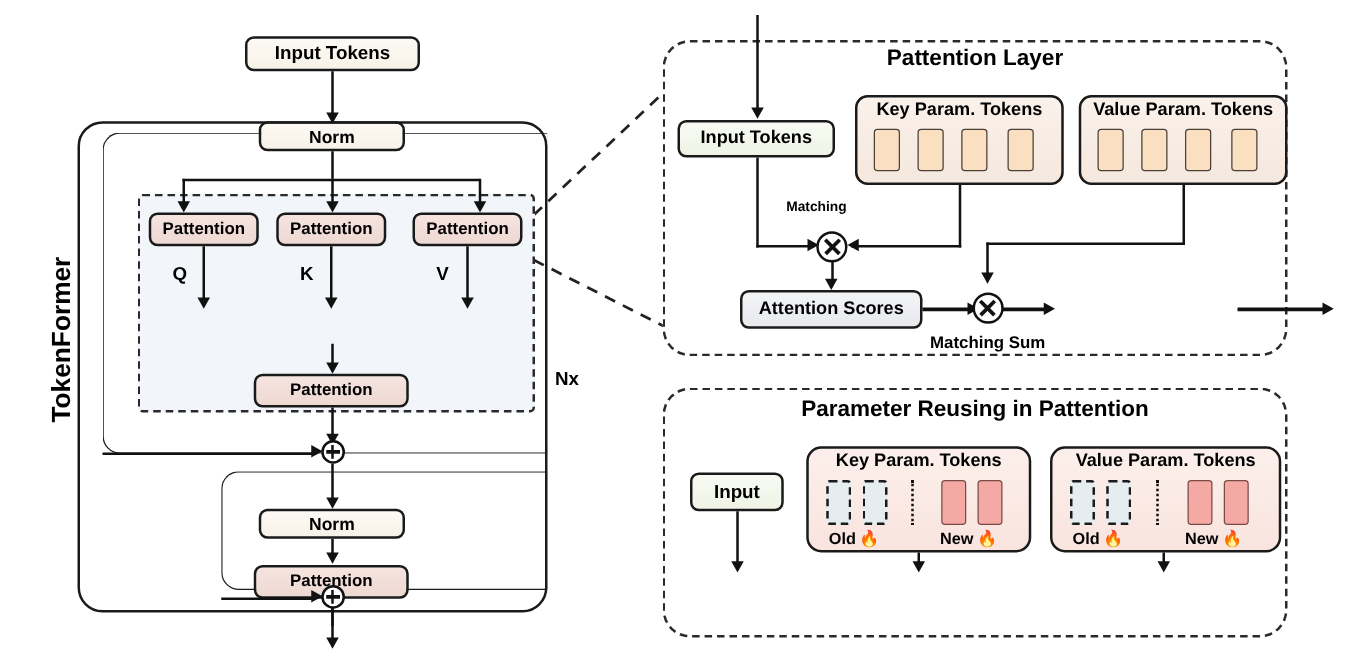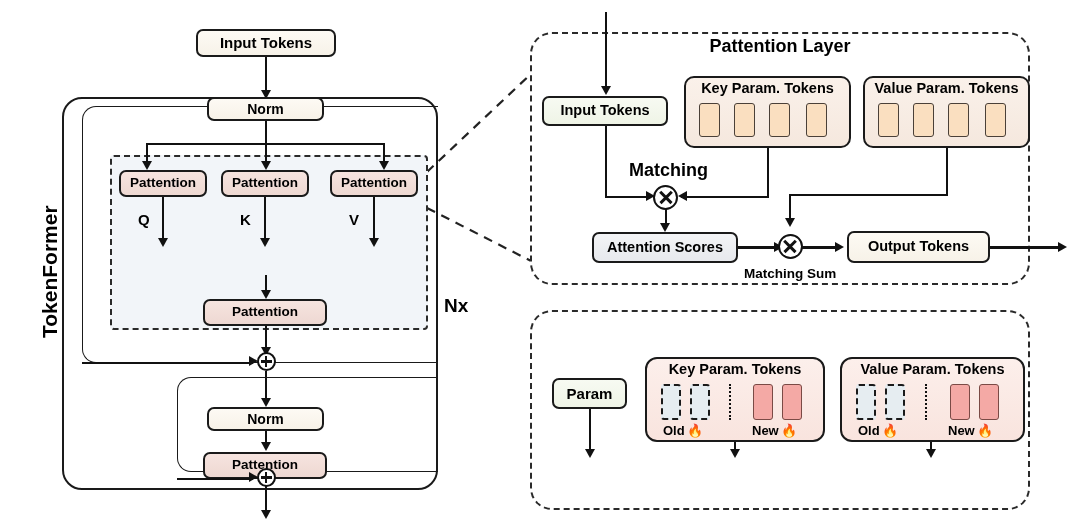--- a/index.html
+++ b/index.html
@@ -151,21 +151,21 @@
   </svg>
 
   <div class="vert-label" style="left:38px; top:338px; font-size:21px;">TokenFormer</div>
 
   <div class="container-round" style="left:62px; top:97px; width:376px; height:393px;"></div>
 
   <div class="container-round inner" style="left:82px; top:106px; width:356px; height:257px; border-right:none; border-radius:14px 0 0 14px;"></div>
 
   <div class="dashed-box" style="left:110px; top:155px; width:318px; height:175px;"></div>
 
-  <div class="lbl" style="left:444px; top:295px; font-size:19px;">Nx</div>
+  <div class="lbl" style="left:444px; top:295px; font-size:15px;">Nx</div>
 
   <div class="box box-cream" style="left:196px; top:29px; width:140px; height:28px; font-size:15px;">Input Tokens</div>
 
   <div class="ln vline" style="left:264.8px; top:57px; height:38px;"></div>
   <div class="arrow-d" style="left:260.5px; top:90px;"></div>
 
   <div class="box box-cream" style="left:207px; top:97px; width:117px; height:24px; font-size:14px;">Norm</div>
 
   <div class="ln vline" style="left:264.8px; top:121px; height:22px;"></div>
 
@@ -253,21 +253,21 @@
   <div class="chip" style="left:985px; top:103px; width:21px; height:34px;"></div>
 
   <div class="ln vline" style="left:604.8px; top:126px; height:72px;"></div>
   <div class="ln hline" style="left:604.8px; top:196px; width:46px;"></div>
   <div class="arrow-r" style="left:646px; top:191px;"></div>
 
   <div class="ln vline" style="left:766.8px; top:148px; height:50px;"></div>
   <div class="ln hline" style="left:681px; top:196px; width:88px;"></div>
   <div class="arrow-l" style="left:678px; top:191px;"></div>
 
-  <div class="lbl" style="left:629px; top:160px; font-size:18px;">Matching</div>
+  <div class="lbl" style="left:629px; top:160px; font-size:11px;">Matching</div>
 
   <div class="op op-times" style="left:653px; top:184.5px;"></div>
 
   <div class="ln vline" style="left:664.5px; top:209px; height:19px;"></div>
   <div class="arrow-d" style="left:660px; top:223px;"></div>
 
   <div class="box box-gray" style="left:592px; top:232px; width:146px; height:31px; font-size:14.5px;">Attention Scores</div>
 
   <div class="ln hline" style="left:738px; top:246.3px; width:41px;"></div>
   <div class="arrow-r" style="left:774px; top:241.5px;"></div>
@@ -277,29 +277,29 @@
   <div class="ln vline" style="left:789px; top:194px; height:28px;"></div>
   <div class="arrow-d" style="left:784.7px; top:218px;"></div>
 
   <div class="op op-times" style="left:777.5px; top:234px;"></div>
 
   <div class="lbl" style="left:744px; top:266px; font-size:13.5px;">Matching Sum</div>
 
   <div class="ln hline" style="left:802px; top:246.3px; width:38px;"></div>
   <div class="arrow-r" style="left:835px; top:241.5px;"></div>
 
-  <div class="box box-cream" style="left:847px; top:231px; width:143px; height:32px; font-size:14.5px;">Output Tokens</div>
 
   <div class="ln hline" style="left:990px; top:246.3px; width:72px;"></div>
   <div class="arrow-r" style="left:1058px; top:241.5px;"></div>
 
   <div class="dashed-panel" style="left:530px; top:310px; width:500px; height:200px;"></div>
 
-
-  <div class="box box-green" style="left:552px; top:378px; width:75px; height:31px; font-size:15px;">Param</div>
+  <div class="panel-title" style="left:530px; top:317px; width:500px; font-size:18px;">Parameter Reusing in Pattention</div>
+
+  <div class="box box-green" style="left:552px; top:378px; width:75px; height:31px; font-size:15px;">Input</div>
   <div class="ln vline" style="left:588.8px; top:409px; height:44px;"></div>
   <div class="arrow-d" style="left:584.5px; top:449px;"></div>
 
   <div class="box box-pinkpanel" style="left:645px; top:357px; width:180px; height:85px; border-radius:12px; display:block;"></div>
   <div class="panel-title" style="left:645px; top:361px; width:180px; font-size:14.5px;">Key Param. Tokens</div>
   <div class="chip chip-old" style="left:661px; top:384px; width:20px; height:36px;"></div>
   <div class="chip chip-old" style="left:690px; top:384px; width:20px; height:36px;"></div>
   <div class="sep-dotted" style="left:729px; top:384px; height:36px;"></div>
   <div class="chip chip-new" style="left:753px; top:384px; width:20px; height:36px;"></div>
   <div class="chip chip-new" style="left:782px; top:384px; width:20px; height:36px;"></div>

